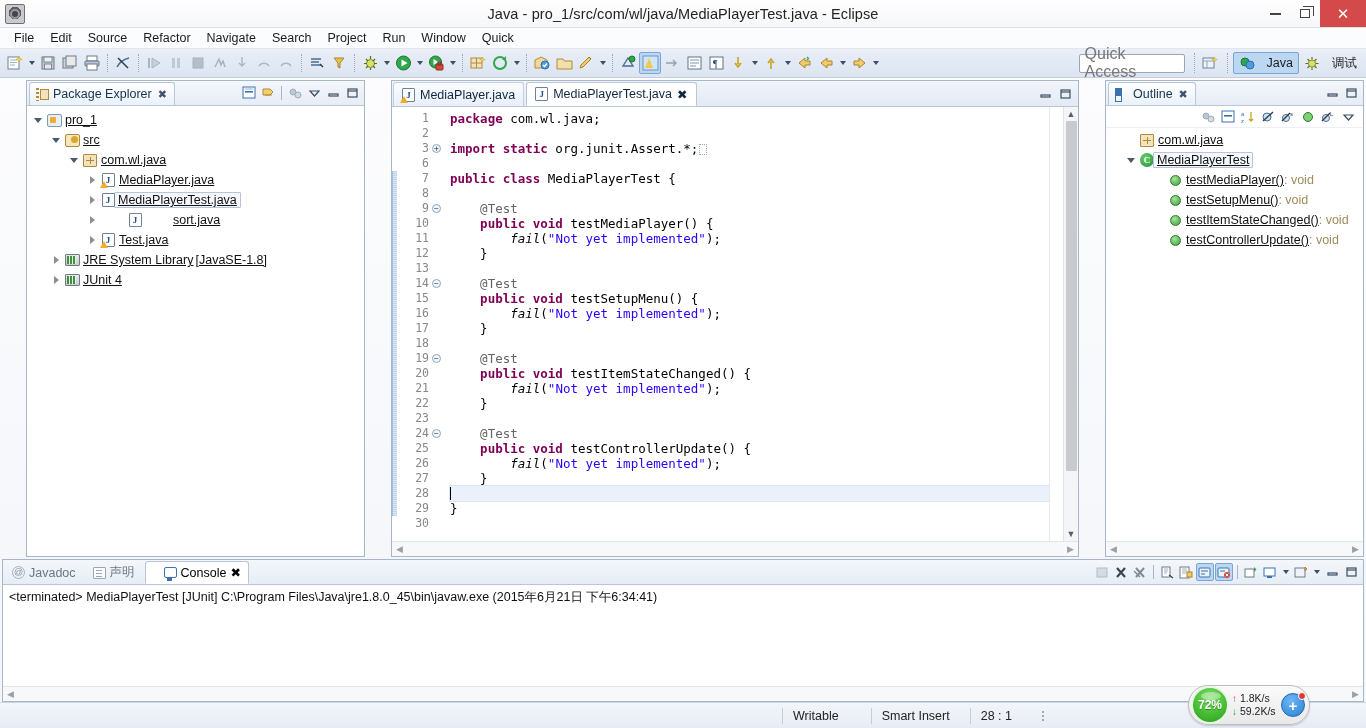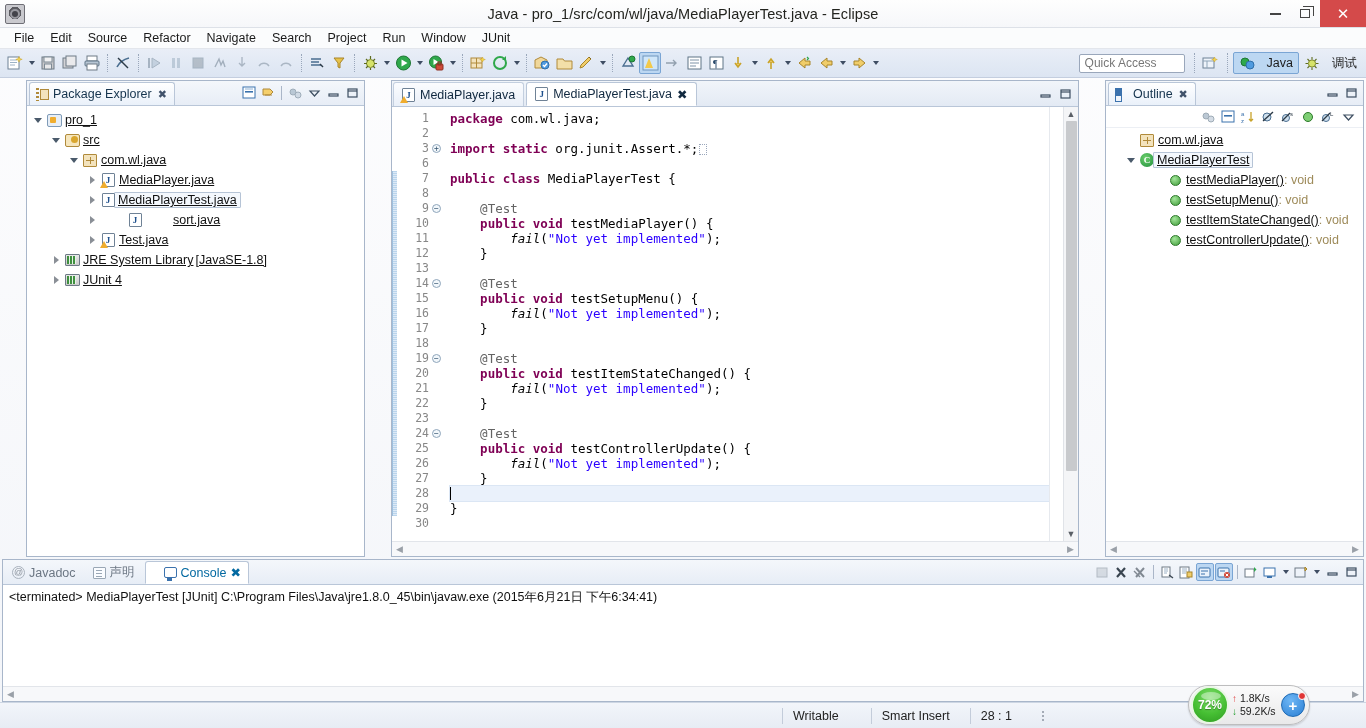--- a/index.html
+++ b/index.html
@@ -86,21 +86,21 @@
     width: 11px; height: 22px; display:flex; align-items:center; justify-content:center;
   }
   .tb-arrow::after {
     content: ""; border-left: 3.5px solid transparent; border-right: 3.5px solid transparent;
     border-top: 4px solid #3f4d63;
   }
   .tb-pressed { background: #bcd7f2; border: 1px solid #7aa5d4; border-radius: 2px; }
   .quick-access {
     margin-left: auto;
     width: 106px; height: 19px; background: #fff; border: 1px solid #9aa7bb;
-    border-radius: 2px; font-size: 12px; color: #777; padding: 1px 5px;
+    border-radius: 2px; font-size: 16px; color: #777; padding: 1px 5px;
     display: flex; align-items: center; margin-right: 4px;
   }
   .persp-sep { width: 1px; height: 20px; border-left: 1px dotted #9aa7bb; margin: 0 5px; }
   .persp-btn {
     height: 22px; display: flex; align-items: center; gap: 12px;
     padding: 0 5px; font-size: 12.5px; color: #1b1b1b; border-radius: 2px;
   }
   .persp-btn.active { background: #bcd7f2; border: 1px solid #7aa5d4; }
   .persp-new { width: 22px; height: 22px; display:flex;align-items:center;justify-content:center; }
 
@@ -242,21 +242,21 @@
     display: flex; flex-direction: column;
   }
   .cons-tabbar {
     height: 25px; min-height: 25px; display: flex; align-items: stretch;
     background: linear-gradient(#f4f7fb, #e7edf6); border-bottom: 1px solid #b9c6d8;
   }
   .cons-tab {
     display:flex; align-items:center; gap:4px; padding: 0 7px; font-size: 12.5px;
     color: #6b7683; margin: 1px 1px 0 2px; border-radius: 3px 3px 0 0;
   }
-  .cons-tab.active { background: #fff; border: 1px solid #b9c6d8; border-bottom-color:#fff; color: #0369a1; padding-left: 18px; }
+  .cons-tab.active { background: #fff; border: 1px solid #b9c6d8; border-bottom-color:#fff; color: #000000; padding-left: 18px; }
   .cons-out {
     flex: 1; padding: 4px 6px; font-size: 12.5px; color: #111; overflow: hidden;
     background: #fff;
   }
   .cons-hscroll { height: 15px; background: #f7f8fa; border-top: 1px solid #e2e5ea; display:flex; align-items:center;}
 
   
   .statusbar {
     height: 26px; min-height: 26px; display: flex; align-items: center;
     background: linear-gradient(#f2f5fa, #e7ecf4);
@@ -427,21 +427,21 @@
   <div class="menubar">
     <div class="menu-item"><span>File</span></div>
     <div class="menu-item"><span>Edit</span></div>
     <div class="menu-item"><span>Source</span></div>
     <div class="menu-item"><span>Refactor</span></div>
     <div class="menu-item"><span>Navigate</span></div>
     <div class="menu-item"><span>Search</span></div>
     <div class="menu-item"><span>Project</span></div>
     <div class="menu-item"><span>Run</span></div>
     <div class="menu-item"><span>Window</span></div>
-    <div class="menu-item"><span>JUnit</span></div>
+    <div class="menu-item"><span>Quick</span></div>
   </div>
 
   <div class="toolbar">
     <div class="tb">
       <svg width="17" height="16" viewBox="0 0 17 16">
           <rect x="1" y="2" width="11" height="12" fill="#fff" stroke="#6f8296"></rect>
           <path d="M3 5h7M3 7.5h7M3 10h5" stroke="#9db2c6" stroke-width="1"></path>
           <path d="M12 1.5l1 2.2 2.2.6-2.2.7-1 2.2-1-2.2-2.2-.7 2.2-.6z" fill="#f5d44a" stroke="#c8a32a" stroke-width=".5"></path>
         </svg>
     </div>

